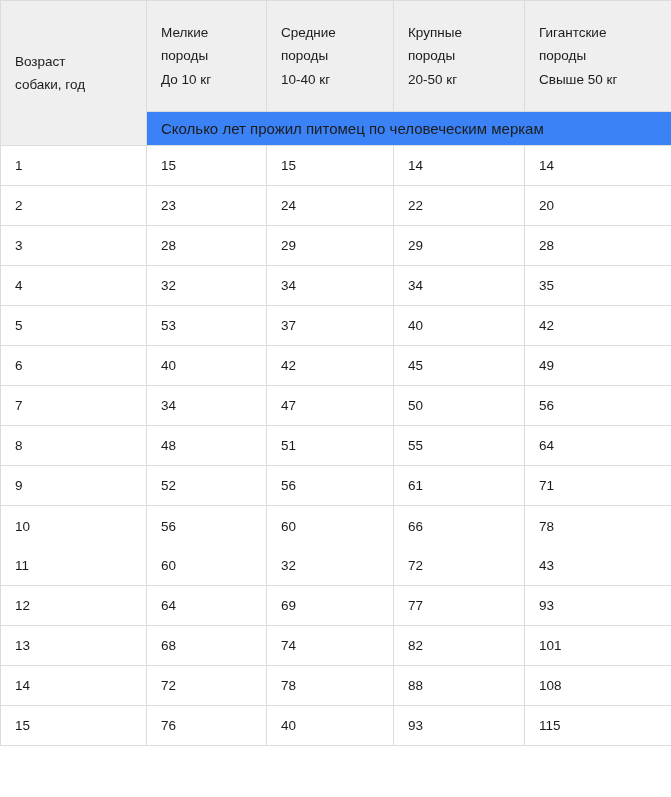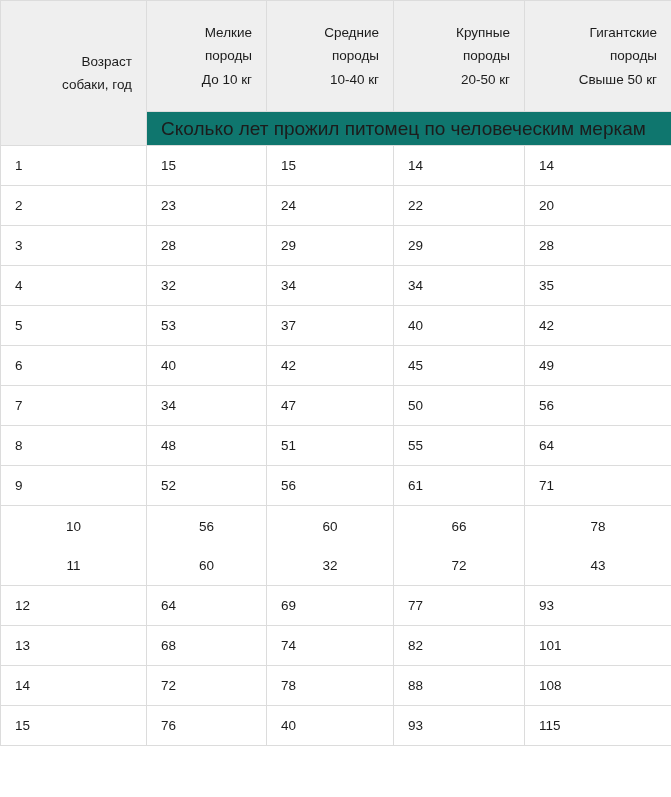--- a/index.html
+++ b/index.html
@@ -45,27 +45,26 @@
     line-height: 1.72;
     font-size: 13.5px;
     vertical-align: middle;
   }
   .hdr-cell.age-label {
     line-height: 1.72;
   }
   .hdr-line {
     display: block;
     white-space: nowrap;
-    text-align: right;
   }
 
   .subhdr-cell {
-    background: #0f766e;
+    background: #3b82f6;
     height: 33px;
-    font-size: 19px;
+    font-size: 15px;
     white-space: nowrap;
   }
 
   
   .data-row td {
     height: 39px;
     background: #ffffff;
     font-size: 13.5px;
   }
 
@@ -79,21 +78,20 @@
   .pair-inner {
     display: flex;
     flex-direction: column;
     justify-content: center;
     height: 79px;
   }
   .pair-inner span {
     display: block;
     line-height: 39px;
     height: 39px;
-    text-align: center;
   }
 </style>
 </head>
 <body>
 
 <table class="age-table">
   <colgroup>
     <col class="c-age">
       <col class="c-small">
       <col class="c-medium">

